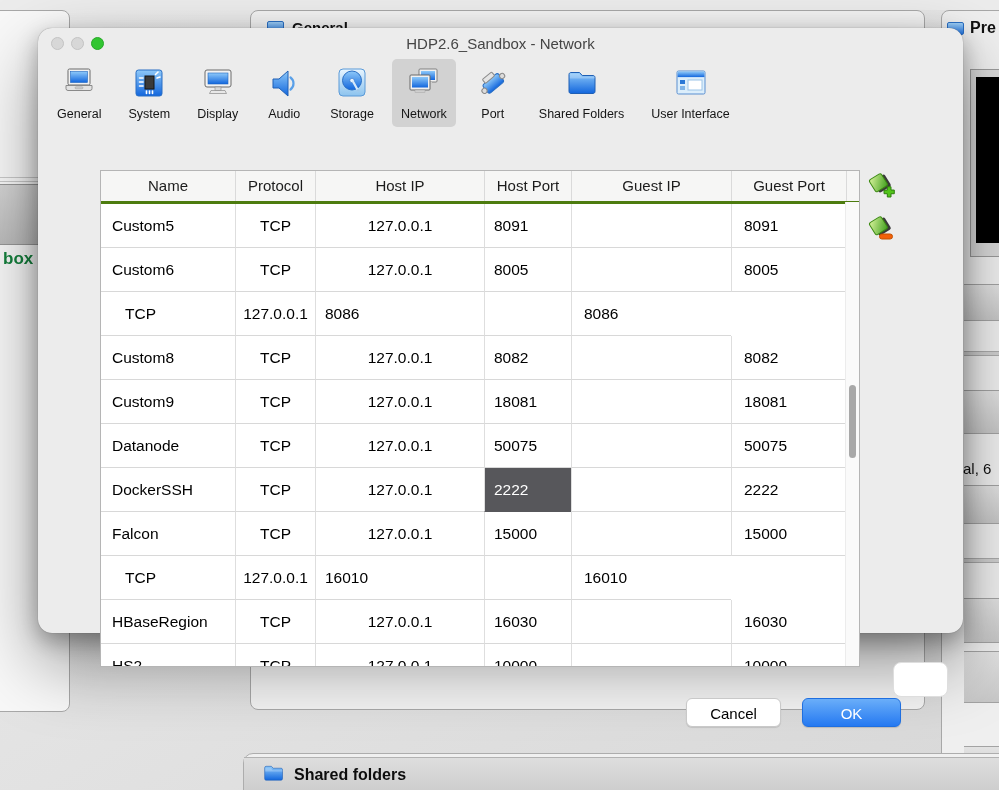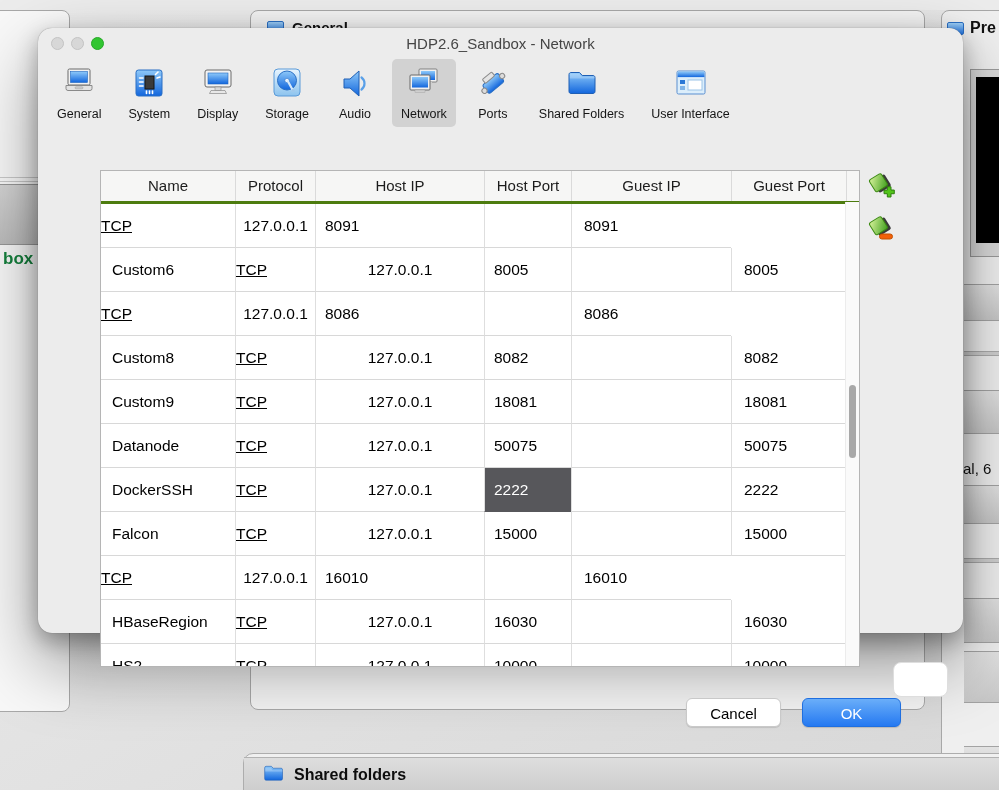--- a/index.html
+++ b/index.html
@@ -59,21 +59,21 @@
   .thead{display:grid;grid-template-columns:134px 80px 169px 87px 160px 115px 13px;height:30px;
          background:#f6f6f5;border-bottom:3px solid #4d7c0f;}
   .thcell{font-size:15px;color:#1c1c1c;text-align:center;line-height:29px;overflow:hidden;white-space:nowrap;}
   .thcell + .thcell{border-left:1px solid #dadada;}
   .tbody{position:relative;}
   .trow{display:grid;grid-template-columns:134px 80px 169px 87px 160px 115px;height:44px;}
   .tcell{font-size:15.5px;color:#000;line-height:43px;border-bottom:1px solid #d8d8d8;
          white-space:nowrap;overflow:hidden;box-sizing:border-box;}
   .tcell + .tcell{border-left:1px solid #dedede;}
   .col0{padding-left:11px;}
-  .col1{padding-left:0;text-decoration:underline;}
+  .col1{padding-left:24px;}
   .col2{text-align:center;}
   .col3{padding-left:9px;}
   .col5{padding-left:12px;}
   .tcell.sel{background:#57575b;color:#fff;border-bottom-color:#57575b;}
   .scrollcol{position:absolute;top:31px;right:0;width:13px;height:464px;background:#fafafa;border-left:1px solid #ececec;}
   .thumb{position:absolute;left:3px;top:183px;width:7px;height:73px;border-radius:4px;background:#a8a8a8;}
 
   
   .sidebtn{position:absolute;left:828px;width:30px;height:30px;background:transparent;border:none;padding:0;cursor:default;}
   .sidebtn.add{top:144px;}
@@ -214,38 +214,38 @@
             <rect x="15" y="22" width="6" height="3.5" fill="#d9d9d9" stroke="#8a8a8a" stroke-width="0.6"></rect>
             <path d="M11 25.5 h14 l1.5 3 h-17 z" fill="#e8e8e8" stroke="#8a8a8a" stroke-width="0.7"></path>
           </svg>
         </span>
         <span class="tlabel">Display</span>
       </div>
 
       <div class="titem">
         <span class="ticon">
           <svg width="36" height="36" viewBox="0 0 36 36">
+            <path d="M7 14 v9 h6 l9 8 V6 l-9 8 z" fill="url(#blueScreen)" stroke="#1f5fb4" stroke-linejoin="round"></path>
+            <path d="M24.5 12.5 a7.5 7.5 0 0 1 0 12" fill="none" stroke="#5aa0e8" stroke-width="2.2" stroke-linecap="round"></path>
+          </svg>
+        </span>
+        <span class="tlabel">Audio</span>
+      </div>
+
+      <div class="titem">
+        <span class="ticon">
+          <svg width="36" height="36" viewBox="0 0 36 36">
             <rect x="5" y="4" width="26" height="27" rx="4" fill="url(#blueLight)" stroke="#5a9ad8"></rect>
             <circle cx="18" cy="15.5" r="9.5" fill="url(#blueScreen)" stroke="#2a6fc4"></circle>
             <circle cx="18" cy="15.5" r="2.2" fill="#eaf4fd" stroke="#2a6fc4" stroke-width="0.6"></circle>
             <path d="M19 16.5 L24 25.5" stroke="#d7e9fa" stroke-width="2.2" stroke-linecap="round"></path>
             <circle cx="24" cy="25.5" r="1.6" fill="#9ec7ea"></circle>
           </svg>
         </span>
         <span class="tlabel">Storage</span>
-      </div>
-
-      <div class="titem">
-        <span class="ticon">
-          <svg width="36" height="36" viewBox="0 0 36 36">
-            <path d="M7 14 v9 h6 l9 8 V6 l-9 8 z" fill="url(#blueScreen)" stroke="#1f5fb4" stroke-linejoin="round"></path>
-            <path d="M24.5 12.5 a7.5 7.5 0 0 1 0 12" fill="none" stroke="#5aa0e8" stroke-width="2.2" stroke-linecap="round"></path>
-          </svg>
-        </span>
-        <span class="tlabel">Audio</span>
       </div>
 
       <div class="titem selected">
         <span class="ticon">
           <svg width="36" height="36" viewBox="0 0 36 36">
             <rect x="13" y="4" width="18" height="13" rx="1" fill="#f1f1f1" stroke="#6b6b6b" stroke-width="0.8"></rect>
             <rect x="15" y="6" width="14" height="9" fill="url(#blueScreen)"></rect>
             <rect x="17" y="17" width="9" height="1.6" fill="#cfcfcf"></rect>
             <rect x="4" y="10" width="20" height="15" rx="1" fill="#f1f1f1" stroke="#6b6b6b"></rect>
             <rect x="6" y="12" width="16" height="10.5" fill="url(#blueScreen)"></rect>
@@ -259,21 +259,21 @@
         <span class="ticon">
           <svg width="36" height="36" viewBox="0 0 36 36">
             <g transform="rotate(-40 18 18)">
               <rect x="8" y="13" width="20" height="11" rx="2.5" fill="url(#blueScreen)" stroke="#2a6fc4"></rect>
               <rect x="12" y="8.5" width="12" height="5" rx="1" fill="#e4e4e4" stroke="#8a8a8a"></rect>
               <circle cx="6.5" cy="18.5" r="2.6" fill="#dcdcdc" stroke="#8a8a8a"></circle>
               <circle cx="29.5" cy="18.5" r="2.6" fill="#dcdcdc" stroke="#8a8a8a"></circle>
             </g>
           </svg>
         </span>
-        <span class="tlabel">Ports</span>
+        <span class="tlabel">Port</span>
       </div>
 
       <div class="titem">
         <span class="ticon">
           <svg width="36" height="36" viewBox="0 0 36 36">
             <path d="M5 9.5 c0-1.2 .9-2 2-2 h8.5 l2.8 3 H29 c1.2 0 2 .9 2 2 v14 c0 1.2-.9 2-2 2 H7 c-1.2 0-2-.9-2-2 z" fill="url(#blueScreen)" stroke="#1f5fb4"></path>
             <path d="M5.8 8.4 h9.4 l2.8 3 h12.6 v2 H5.8 z" fill="#ffffff" opacity="0.25"></path>
           </svg>
         </span>
         <span class="tlabel">Shared Folders</span>
@@ -299,20 +299,21 @@
         <div class="thcell">Name</div>
         <div class="thcell">Protocol</div>
         <div class="thcell">Host IP</div>
         <div class="thcell">Host Port</div>
         <div class="thcell">Guest IP</div>
         <div class="thcell">Guest Port</div>
         <div class="thcell"></div>
       </div>
       <div class="tbody">
           <div class="trow">
+            <div class="tcell col0">Custom5</div>
             <div class="tcell col1">TCP</div>
             <div class="tcell col2">127.0.0.1</div>
             <div class="tcell col3">8091</div>
             <div class="tcell col4"></div>
             <div class="tcell col5">8091</div>
           </div>
           <div class="trow">
             <div class="tcell col0">Custom6</div>
             <div class="tcell col1">TCP</div>
             <div class="tcell col2">127.0.0.1</div>

